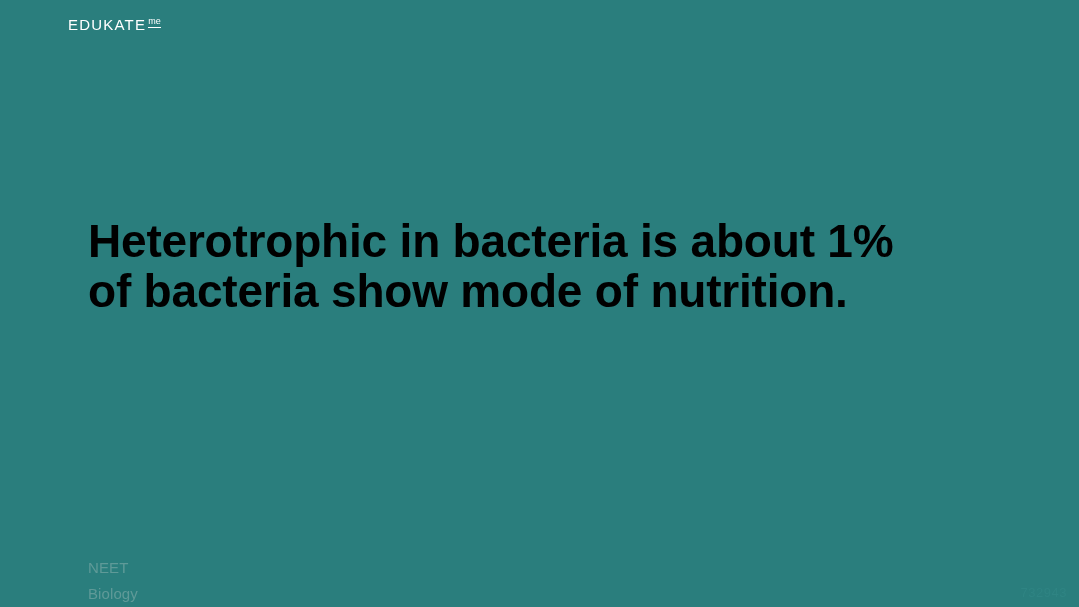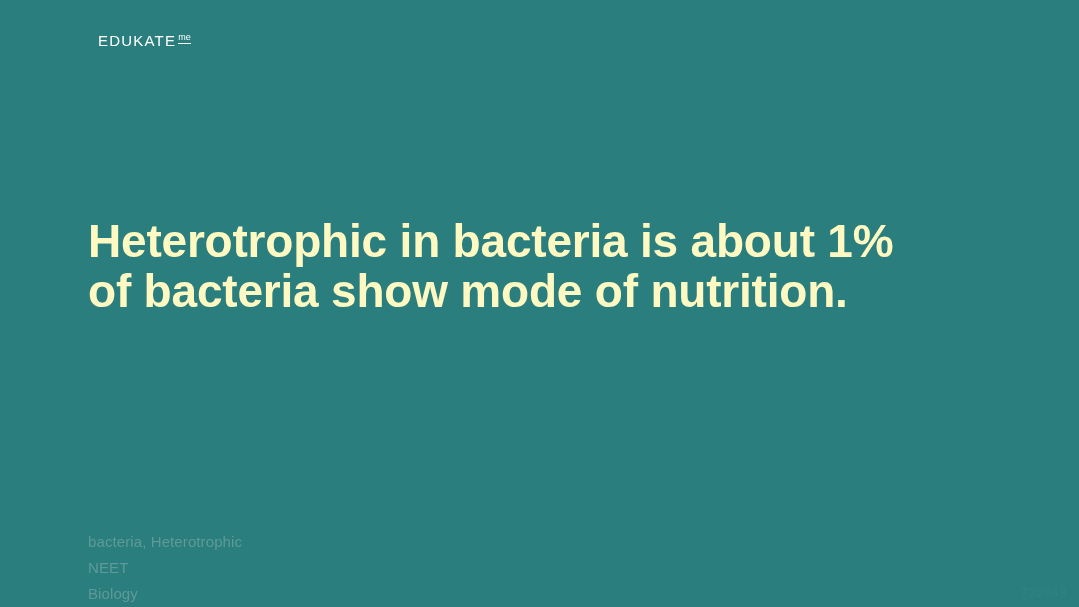--- a/index.html
+++ b/index.html
@@ -17,27 +17,26 @@
     position: relative;
     width: 1079px;
     height: 607px;
     background: #2a7e7d;
     box-sizing: border-box;
   }
 
   
   .brand {
     position: absolute;
-    left: 98px;
+    left: 68px;
     top: 16px;
     display: flex;
     align-items: flex-start;
     line-height: 1;
     user-select: none;
-    margin-top: 16px;
   }
   .brand-word {
     color: #ffffff;
     font-size: 15px;
     font-weight: 400;
     letter-spacing: 1.2px;
     line-height: 18px;
   }
   .brand-sup {
     color: #ffffff;
@@ -51,21 +50,21 @@
     padding-bottom: 1px;
   }
 
   
   .headline {
     position: absolute;
     left: 88px;
     top: 216px;
     width: 860px;
     margin: 0;
-    color: #fef9c3;
+    color: #000000;
     font-size: 46px;
     font-weight: 700;
     line-height: 50px;
     letter-spacing: -0.2px;
   }
 
   
   .footer-meta {
     position: absolute;
     left: 88px;
@@ -100,20 +99,19 @@
 <div class="slide">
 
   <div class="brand">
     <span class="brand-word">EDUKATE</span>
     <span class="brand-sup">me</span>
   </div>
 
   <h1 class="headline">Heterotrophic in bacteria is about 1% of bacteria show mode of nutrition.</h1>
 
   <div class="footer-meta">
-    <span class="meta-line">bacteria, Heterotrophic</span>
     <span class="meta-line">NEET</span>
     <span class="meta-line">Biology</span>
   </div>
 
   <div class="slide-id">732943</div>
 
 </div>
 
 </body></html>

